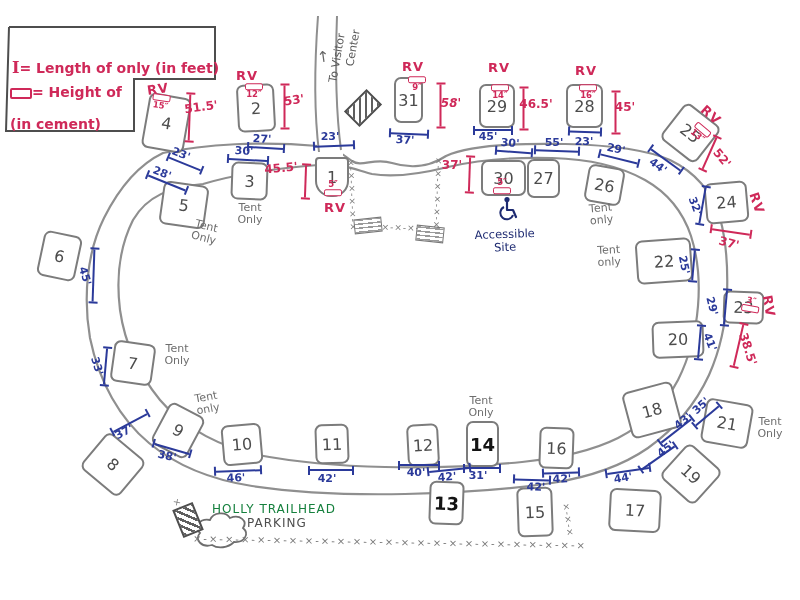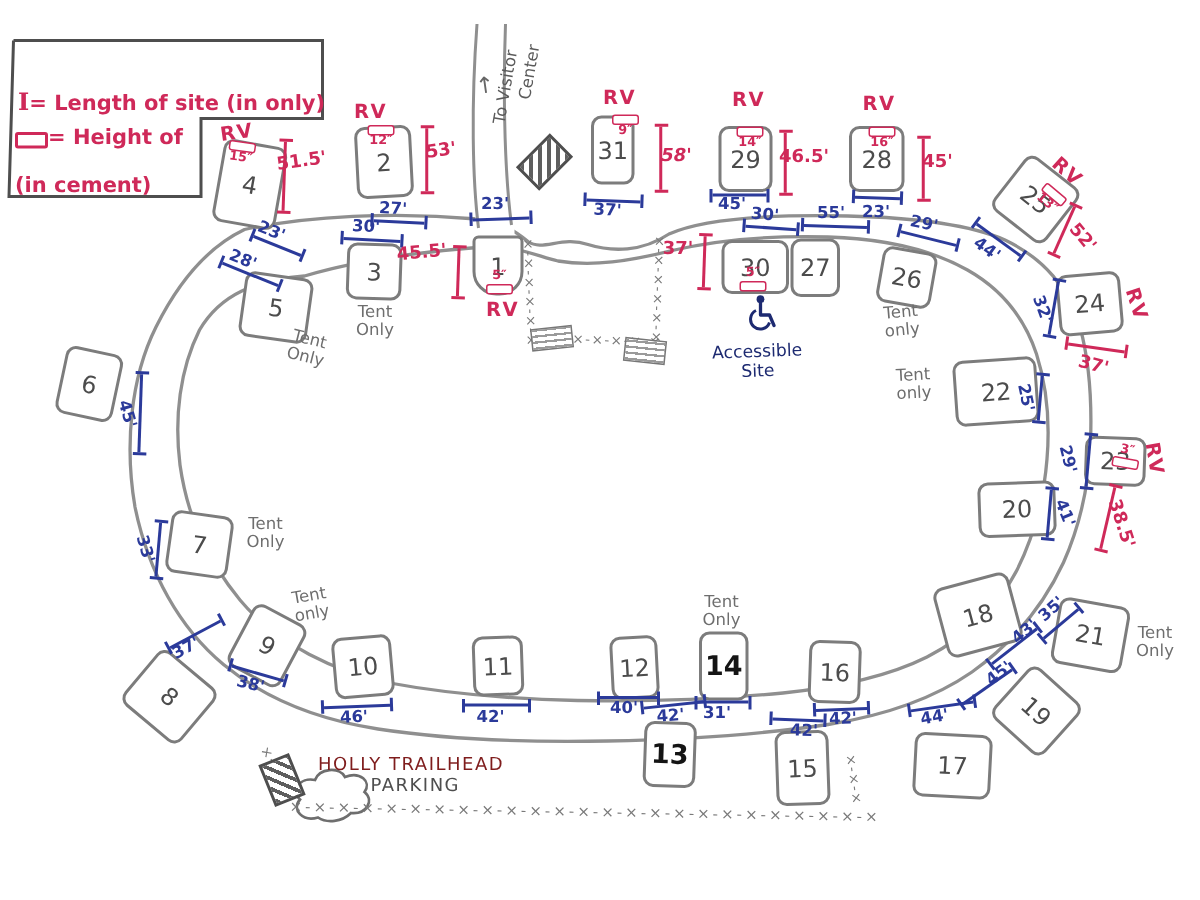--- a/index.html
+++ b/index.html
@@ -57,21 +57,21 @@
     width:100%;height:100%;border:2px solid var(--road);box-sizing:border-box;
     display:flex;flex-direction:column;align-items:center;justify-content:center;
     color:#5a5a5a;font-size:12.5px;line-height:1.1;
   }
   .bench{position:absolute;z-index:3;border:1.5px solid #777;background:repeating-linear-gradient(0deg,#9a9a9a 0 1.5px,#fff 1.5px 4px);}
   .sign{position:absolute;z-index:3;border:2px solid #4e4e4e;background:repeating-linear-gradient(45deg,#5e5e5e 0 2.5px,#fff 2.5px 6px);}
   .vlabel{position:absolute;z-index:5;color:#5a5a5a;font-size:11px;white-space:nowrap;}
   #visitor-arrow{position:absolute;left:317px;top:48px;z-index:5;color:#666;font-size:15px;transform:rotate(-8deg);}
   #accessible{position:absolute;left:473px;top:196px;z-index:6;width:64px;text-align:center;}
   #accessible .lbl{color:var(--navy);font-size:11.5px;line-height:1.1;transform:rotate(-2deg);white-space:pre;}
-  #parking-l1{position:absolute;left:212px;top:502px;z-index:5;color:#7f1d1d;font-size:12px;letter-spacing:1px;}
+  #parking-l1{position:absolute;left:212px;top:502px;z-index:5;color:#15803d;font-size:12px;letter-spacing:1px;}
   #parking-l2{position:absolute;left:247px;top:516px;z-index:5;color:#4e4e4e;font-size:12px;letter-spacing:1px;}
 </style>
 </head>
 <body>
 
 <div id="stage">
 
   <svg id="bg" width="800" height="600" viewBox="0 0 800 600">
 
     <path d="M163,153 C205,144 262,141 318,146 C332,147 342,153 352,161 C362,168 374,157 392,163 C408,168 428,168 446,156 C468,146 515,143 565,144 C608,145 645,149 670,160 C697,173 712,192 720,218 C726,240 728,268 727,295 C726,322 721,348 709,375 C696,403 676,428 648,448 C622,466 590,477 552,483 C505,490 455,493 405,494 C355,495 298,493 252,486 C213,480 178,467 149,443 C120,419 99,382 90,338 C83,297 87,252 104,218 C120,186 140,164 163,153 Z" fill="none" stroke="#8f8f8f" stroke-width="2.2" stroke-linecap="round"></path>
@@ -81,21 +81,21 @@
     <rect x="317" y="140" width="26" height="16" fill="#ffffff"></rect>
 
     <path d="M319,152 C315,120 314,70 318,16" fill="none" stroke="#8f8f8f" stroke-width="2"></path>
     <path d="M341,150 C337,120 335,70 337,16" fill="none" stroke="#8f8f8f" stroke-width="2"></path>
 
     <path d="M9,27 L215,27 L215,79 L134,79 L134,131 L6,131 L9,27" fill="#ffffff" stroke="#4e4e4e" stroke-width="2"></path>
 
     <path d="M212,545 C202,548 194,540 200,533 C193,527 200,518 210,520 C213,512 226,511 230,518 C240,514 248,521 243,528 C250,534 244,543 234,542 C228,548 218,549 212,545 Z" fill="#fff" stroke="#6e6e6e" stroke-width="1.8"></path>
   </svg>
 
-  <div class="legend-text" id="legend-length"><span class="serifsym">I</span><span>= Length of site (in only)</span></div>
+  <div class="legend-text" id="legend-length"><span class="serifsym">I</span><span>= Length of only (in feet)</span></div>
   <div id="legend-bumpicon"></div>
   <div class="legend-text" id="legend-h1">= Height of</div>
   <div class="legend-text" id="legend-h3">(in cement)</div>
 
   <div class="vlabel" style="left:337px;top:58px;transform:translate(-50%,-50%) rotate(-80deg);">To Visitor</div>
   <div class="vlabel" style="left:353px;top:48px;transform:translate(-50%,-50%) rotate(-80deg);">Center</div>
   <div id="visitor-arrow">↑</div>
   <div class="sign" style="left:352px;top:92px;width:18px;height:28px;transform:rotate(45deg);"></div>
 
   <div class="bench" style="left:354px;top:218px;width:26px;height:13px;transform:rotate(-6deg);"></div>

